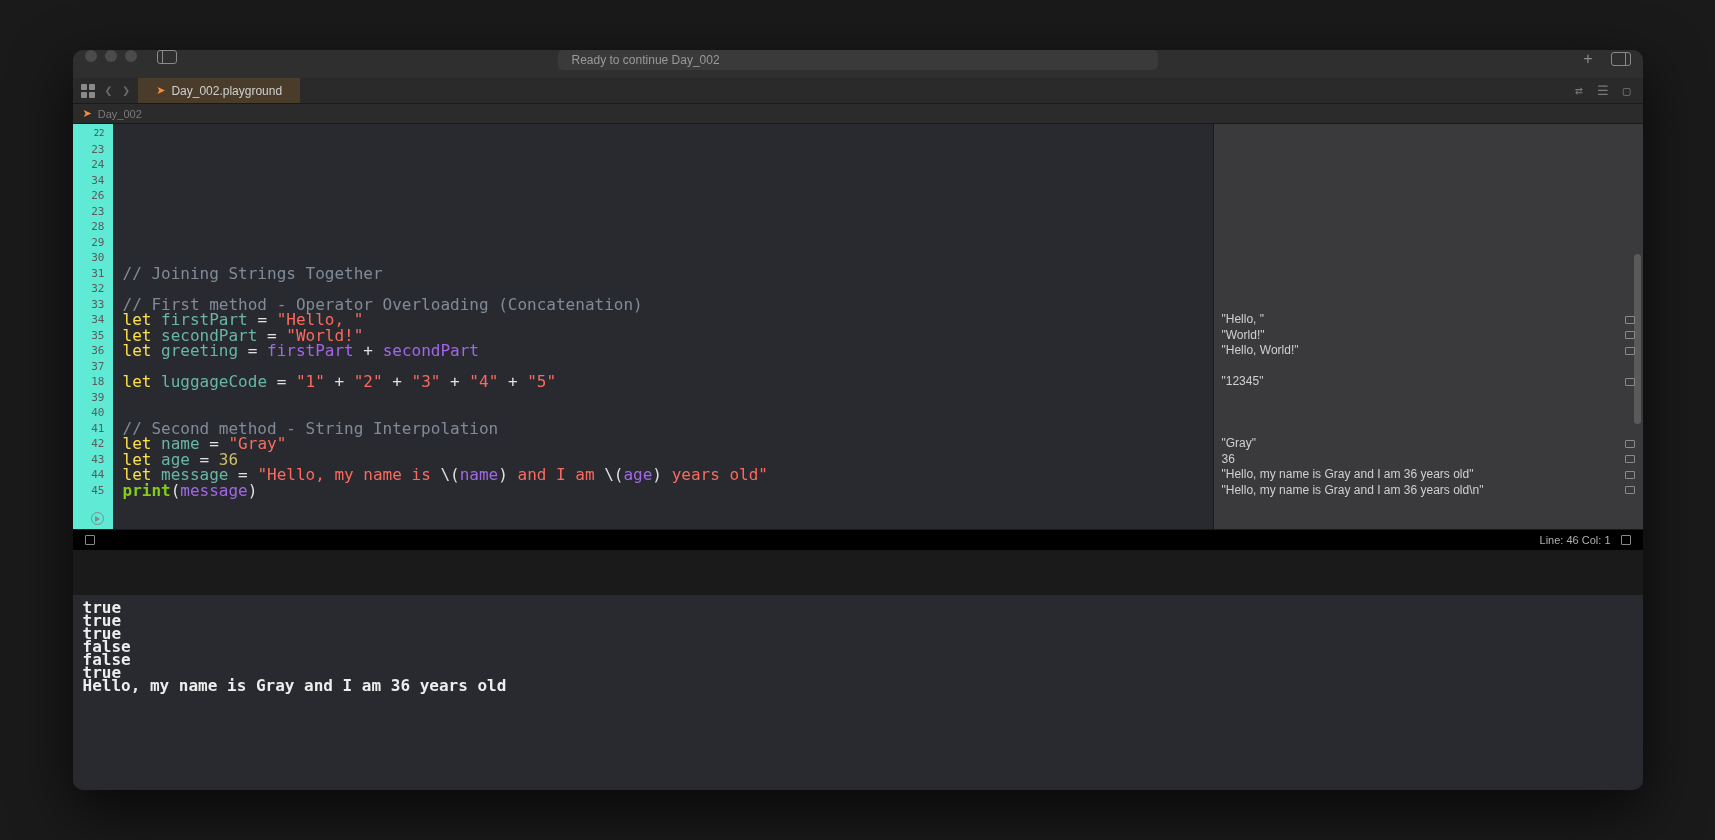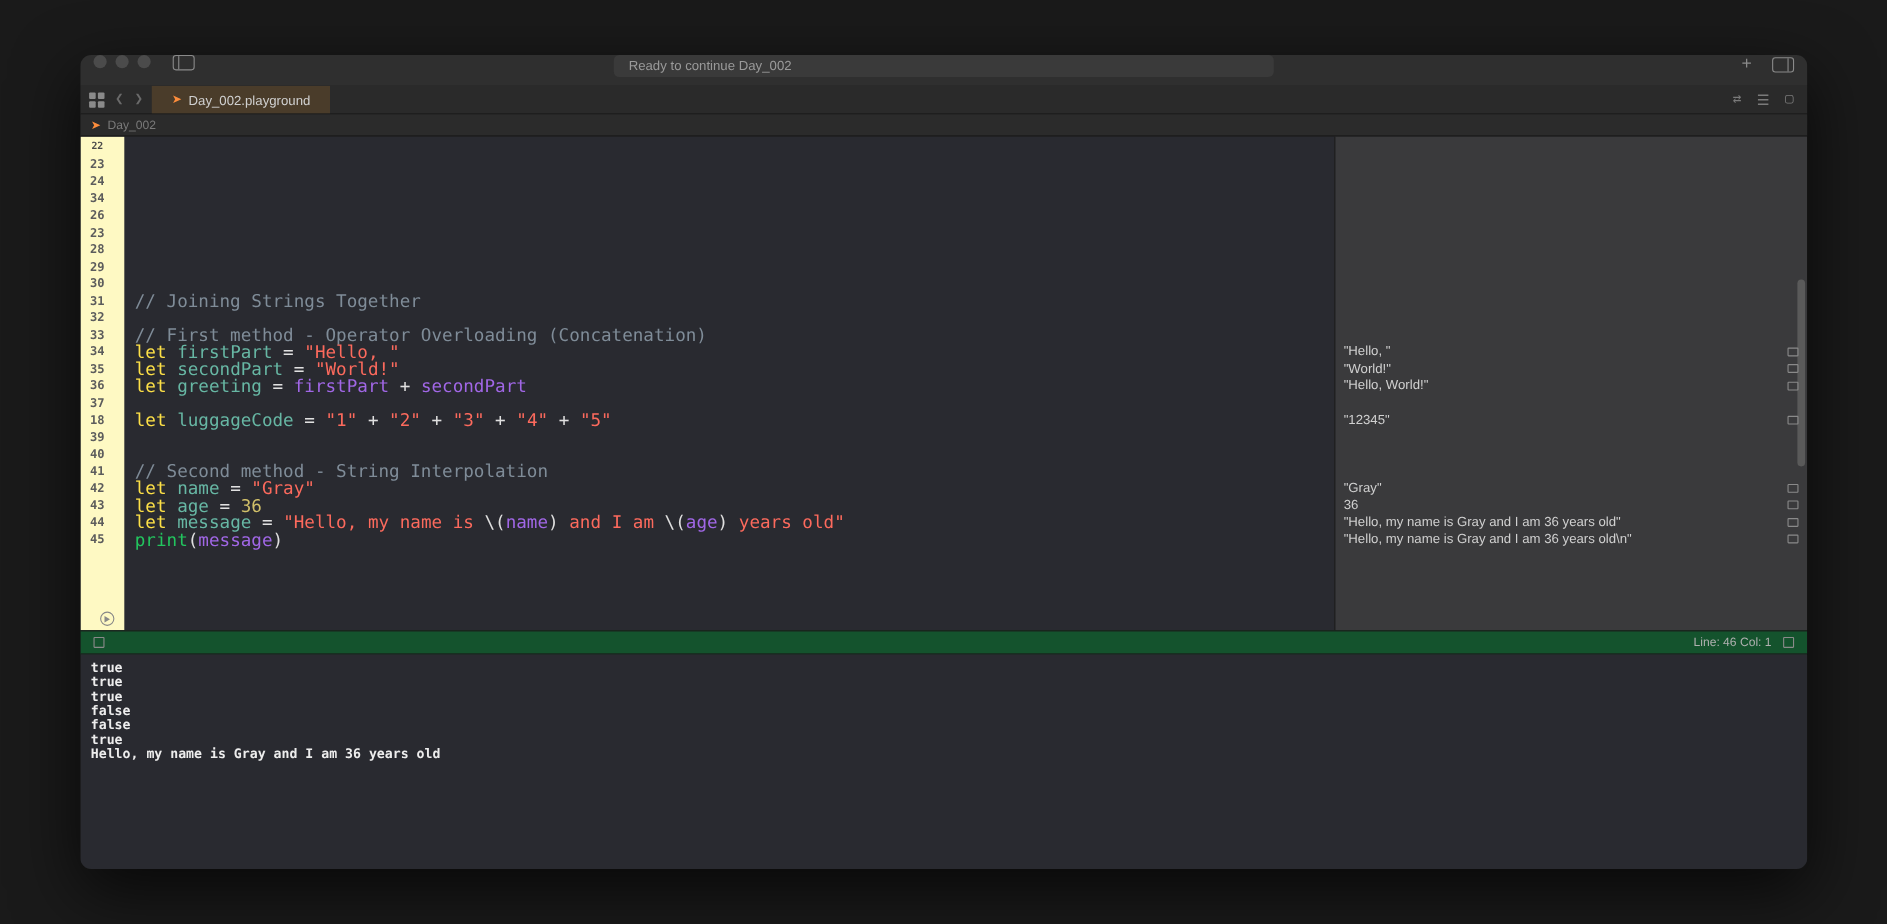--- a/index.html
+++ b/index.html
@@ -181,29 +181,28 @@
     }
     .editor {
       flex: 1;
       background: #292a30;
       display: flex;
       overflow: hidden;
       position: relative;
     }
     .gutter {
       width: 40px;
-      text-align: center;
+      text-align: right;
       padding-right: 8px;
       color: #5c5c5c;
       user-select: none;
-      background: #fef9c3;
+      background: #5eead4;
       font-size: 11px;
       line-height: 15.5px;
       padding-top: 2px;
-      font-weight: bold;
     }
     .code {
       flex: 1;
       padding-left: 10px;
       white-space: pre;
       overflow: hidden;
       font-size: 16px;
       line-height: 15.5px;
       padding-top: 2px;
     }
@@ -231,21 +230,21 @@
       border-bottom: 3px solid transparent;
       margin-left: 1px;
     }
 
     .kw { color: #fde047; }
     .ident { color: #67b7a4; }
     .ident2 { color: #a167e6; }
     .str { color: #fc6a5d; }
     .num { color: #d0bf69; }
     .com { color: #7f8c98; }
-    .fn { color: #22c55e; }
+    .fn { color: #84cc16; font-weight: bold; }
 
     
     .results {
       width: 430px;
       background: #3a3a3c;
       border-left: 1px solid #1a1a1a;
       padding-top: 2px;
       font-family: -apple-system, sans-serif;
       font-size: 12px;
       color: #d0d0d0;
@@ -273,21 +272,21 @@
       top: 130px;
       width: 7px;
       height: 170px;
       background: #5a5a5a;
       border-radius: 4px;
     }
 
     
     .console-header {
       height: 22px;
-      background: #14532d;
+      background: #000000;
       border-top: 1px solid #1a1a1a;
       border-bottom: 1px solid #1a1a1a;
       display: flex;
       align-items: center;
       padding: 0 12px;
       font-family: -apple-system, sans-serif;
       font-size: 11px;
       color: #b0b0b0;
     }
     .console-header .square-icon {
@@ -298,25 +297,26 @@
     .console-header-right {
       margin-left: auto;
       display: flex;
       gap: 10px;
       align-items: center;
     }
     .console {
       height: 195px;
       background: #292a30;
       padding: 6px 10px;
-      font-size: 12px;
+      font-size: 16px;
       line-height: 13px;
       font-weight: bold;
       color: #ededed;
       white-space: pre;
+      margin-top: 44px;
     }
   </style>
 </head>
 <body>
 
 <div class="titlebar">
   <div class="traffic-lights">
     <div class="traffic-light"></div>
     <div class="traffic-light"></div>
     <div class="traffic-light"></div>

